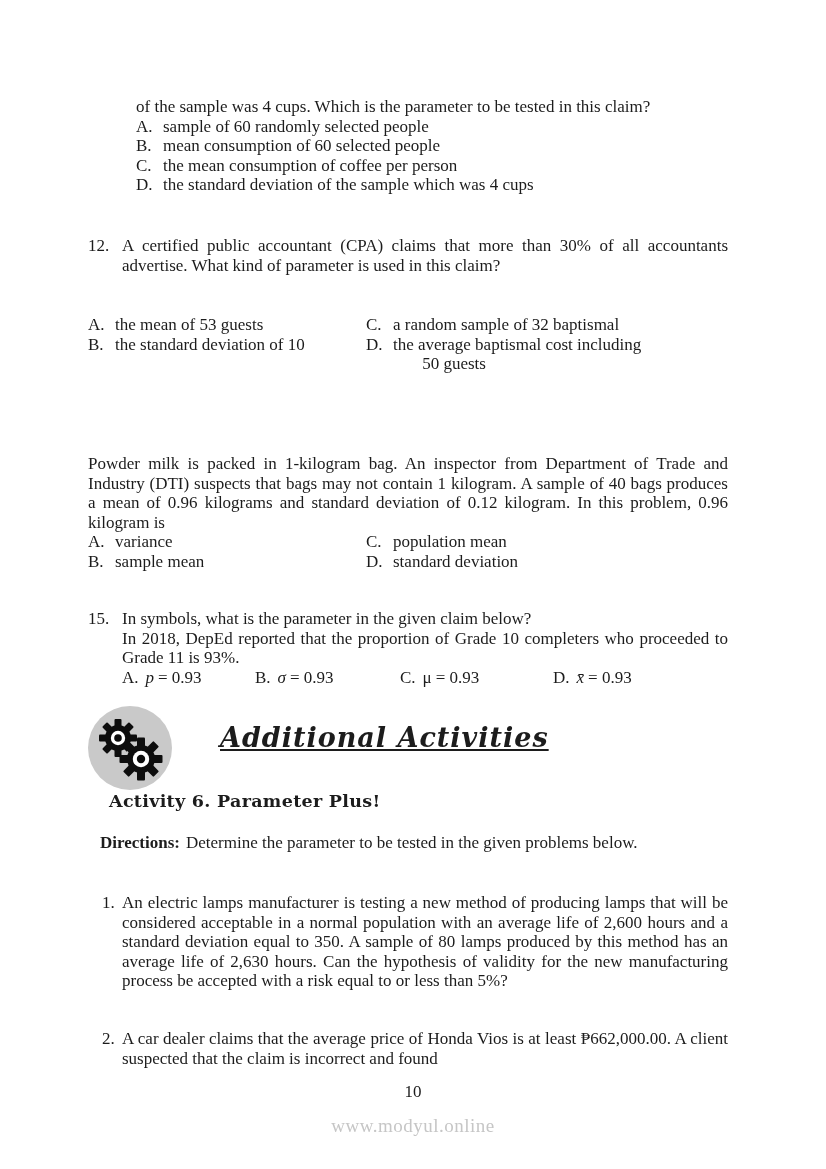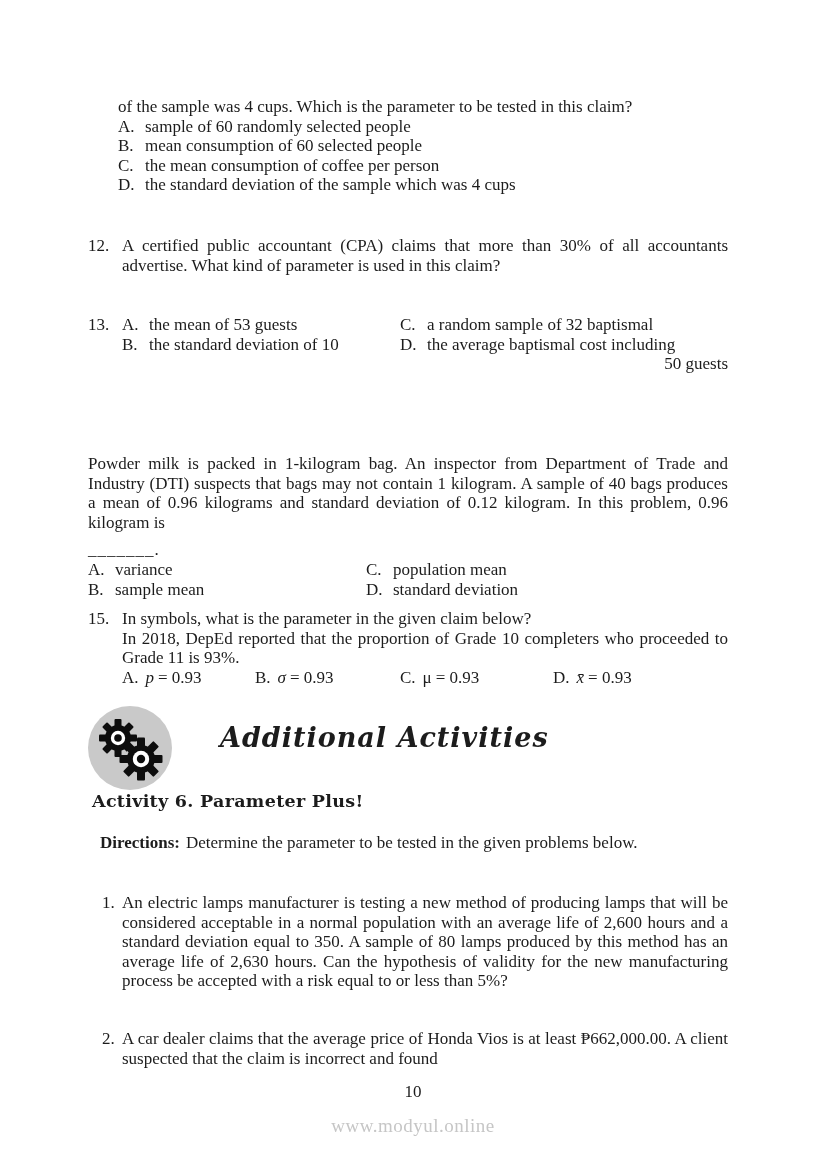--- a/index.html
+++ b/index.html
@@ -11,43 +11,43 @@
     position: relative;
     overflow: hidden;
   }
   .block { position: absolute; left: 88px; width: 640px; font-size: 17px; line-height: 19.6px; }
   .full { left: 0; width: 826px; }
 
   .q { display: flex; }
   .qnum { width: 34px; flex: none; }
   .qbody { flex: 1; min-width: 0; }
   .jtext { margin: 0; text-align: justify; }
-  .indent34 { margin-left: 30px; }
+  .indent34 { margin-left: 48px; }
 
   .opt { display: flex; }
   .opt-label { width: 27px; flex: none; }
   .opt-text { flex: 1; }
 
   .optrow { display: flex; }
   .oi { display: inline-block; white-space: nowrap; }
   .oi .ol { margin-right: 7px; }
   .w126 { width: 126px; } .w152 { width: 152px; } .w148 { width: 148px; }
   .w133 { width: 133px; } .w145 { width: 145px; } .w153 { width: 153px; }
 
   .two-col { display: flex; }
   .col-left { width: 278px; flex: none; display: flex; }
   .col-right { flex: 1; display: flex; }
-  .center-cont { text-align: right; padding-left: 92px; }
+  .center-cont { text-align: center; padding-left: 92px; }
 
   .blank-line { margin-top: 8px; letter-spacing: 1px; }
 
   .sym-i { font-style: italic; }
   .opt-sym { margin-right: 4px; }
 
-  .header-row { display: flex; align-items: flex-start; }
+  .header-row { display: flex; align-items: flex-start; text-decoration: underline; }
   .gears-wrap { width: 84px; height: 84px; flex: none; }
   .main-title {
     font-family: "DejaVu Serif", serif;
     font-weight: bold; font-style: italic;
     font-size: 27px; letter-spacing: 1px;
     margin: 22px 0 0 48px;
   }
   .activity-title {
     font-family: "DejaVu Serif", serif;
     font-weight: bold; font-size: 17.5px;
@@ -93,21 +93,20 @@
   </section>
 
   <section class="block q" style="top:236px">
     <span class="qnum">12.</span>
     <div class="qbody">
       <p class="jtext">A certified public accountant (CPA) claims that more than 30% of all accountants advertise. What kind of parameter is used in this claim?</p>
     </div>
   </section>
 
   <section class="block q" style="top:315px">
-    <span class="qnum">13.</span>
     <div class="qbody">
       <div class="two-col">
         <span class="col-left">
             <span class="opt-label">A.</span>
             <span>the mean of 53 guests</span>
           </span>
         <span class="col-right">
             <span class="opt-label">C.</span>
             <span>a random sample of 32 baptismal</span>
           </span>
@@ -122,21 +121,20 @@
             <span>the average baptismal cost including</span>
           </span>
       </div>
       <div class="center-cont">50 guests</div>
     </div>
   </section>
 
   <section class="block q" style="top:454px">
     <div class="qbody">
       <p class="jtext">Powder milk is packed in 1-kilogram bag. An inspector from Department of Trade and Industry (DTI) suspects that bags may not contain 1 kilogram. A sample of 40 bags produces a mean of 0.96 kilograms and standard deviation of 0.12 kilogram. In this problem, 0.96 kilogram is</p>
-      <div class="blank-line">_______.</div>
       <div class="two-col">
         <span class="col-left">
             <span class="opt-label">A.</span>
             <span>variance</span>
           </span>
         <span class="col-right">
             <span class="opt-label">C.</span>
             <span>population mean</span>
           </span>
       </div>
@@ -200,21 +198,21 @@
           </g>
           <circle r="8.2" fill="#ffffff"></circle>
           <circle r="4.2" fill="#0d0d0d"></circle>
         </g>
       </svg>
     </span>
     <h1 class="main-title">Additional Activities</h1>
   </section>
 
   <section class="block" style="top:792px">
-    <h2 class="activity-title" style="margin-left:4px">Activity 6. Parameter Plus!</h2>
+    <h2 class="activity-title" style="margin-left:21px">Activity 6. Parameter Plus!</h2>
   </section>
 
   <section class="block" style="top:833px">
     <p class="jtext" style="margin-left:12px"><b class="dir-label">Directions:</b><span>Determine the parameter to be tested in the given problems below.</span></p>
   </section>
 
   <section class="block prob" style="top:893px">
     <span class="pnum">1.</span>
     <p class="jtext qbody">An electric lamps manufacturer is testing a new method of producing lamps that will be considered acceptable in a normal population with an average life of 2,600 hours and a standard deviation equal to 350. A sample of 80 lamps produced by this method has an average life of 2,630 hours. Can the hypothesis of validity for the new manufacturing process be accepted with a risk equal to or less than 5%?</p>
   </section>

